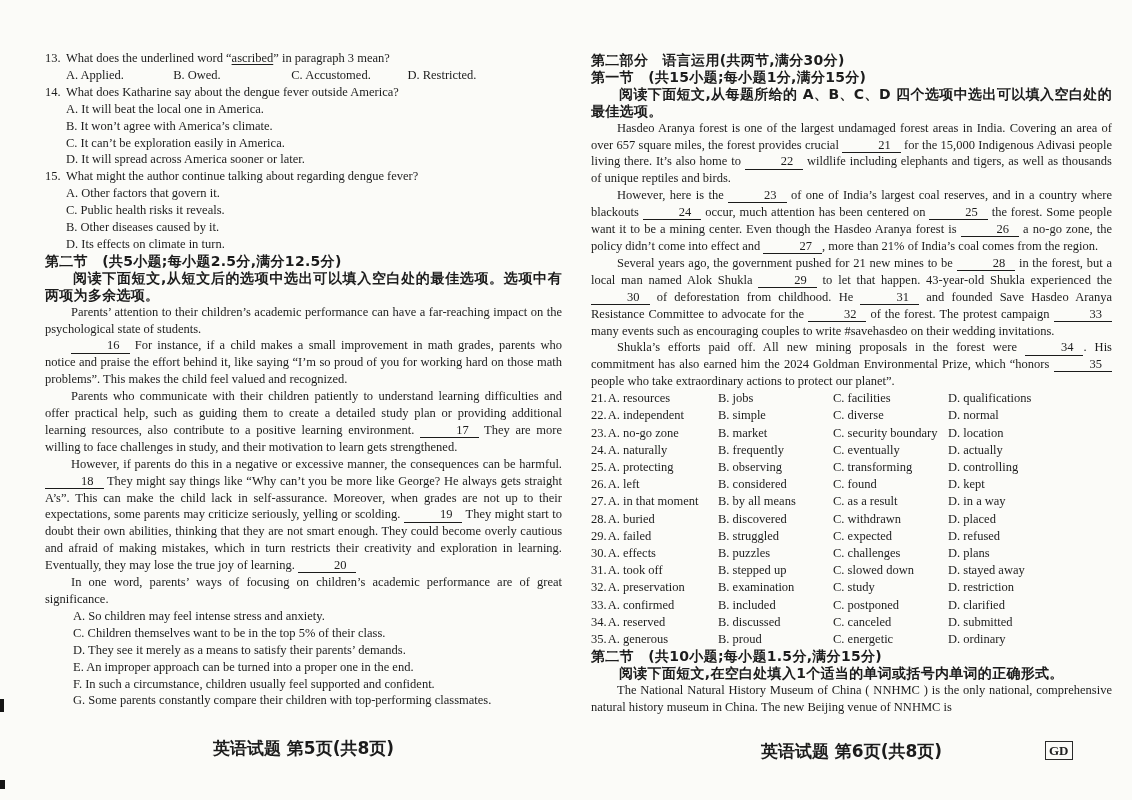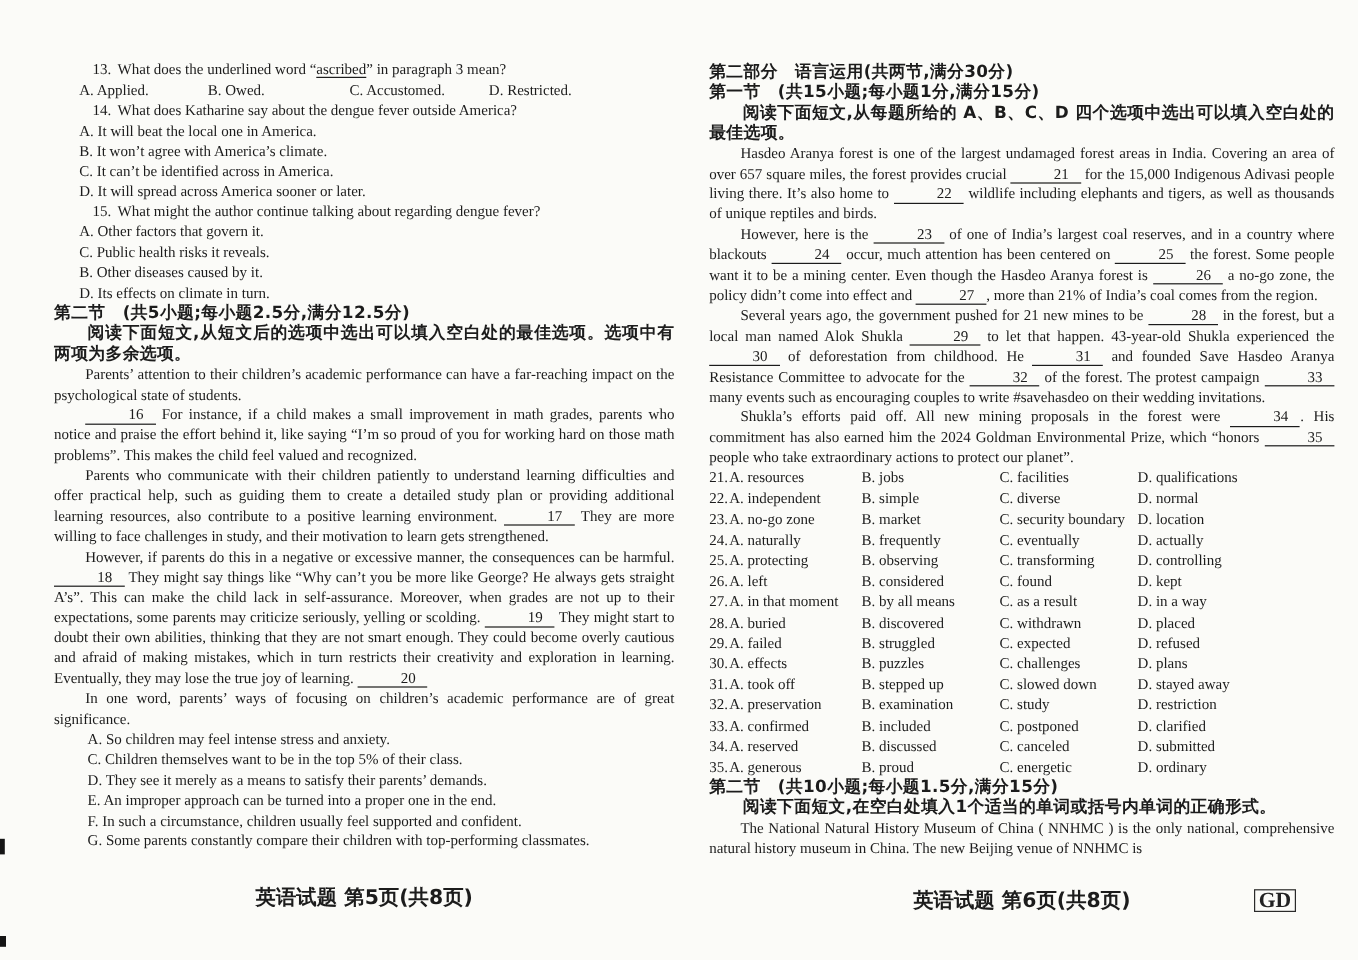--- a/index.html
+++ b/index.html
@@ -13,21 +13,21 @@
     font-size:12.5px; line-height:16.9px;
   }
   .col { position:absolute; text-align:justify; }
   .col-left  { left:45px;  top:50px; width:517px; }
   .col-right { left:591px; top:52px; width:521px; }
 
   .cn { font-family:"DejaVu Sans","Liberation Sans",sans-serif; font-weight:700; font-size:14px; letter-spacing:0.3px; }
   .cn-intro { text-indent:2em; }
 
   .qstem { display:flex; }
-  .qnum { flex:0 0 21px;margin-left:32px; }
+  .qnum { flex:0 0 21px; }
   .qtext { flex:1; }
   .opt-inline { padding-left:21px; white-space:nowrap; }
   .oA { display:inline-block; width:104px; }
   .oB { display:inline-block; width:115px; }
   .oC { display:inline-block; width:113px; }
   .opt-stack { padding-left:21px; }
 
   .para { text-indent:26px; }
   .choices { padding-left:28px; }
 
@@ -42,21 +42,21 @@
 
   .footer {
     position:absolute; text-align:center;
     font-family:"DejaVu Sans","Liberation Sans",sans-serif; font-weight:700; font-size:17px;
   }
   .footer-left  { left:45px;  top:740px; width:517px; }
   .footer-right { left:591px; top:743px; width:521px; }
   .corner-mark {
     position:absolute; left:1045px; top:741px;
     border:1.6px solid #2a2a2a; padding:0 3px;
-    font-family:"Liberation Serif",serif; font-weight:700; font-size:18px; line-height:17px;
+    font-family:"Liberation Serif",serif; font-weight:700; font-size:13px; line-height:17px;
     background:#fbfbf8; color:#222;
   }
   .edge-mark { position:absolute; background:#151515; }
   .edge-mark-1 { left:0; top:699px; width:4px; height:13px; }
   .edge-mark-2 { left:0; top:780px; width:5px; height:9px; }
 </style>
 </head>
 <body>
 
 <div class="scan">
@@ -77,21 +77,21 @@
     </div>
 
     <div class="qblock">
       <div class="qstem">
         <span class="qnum">14.</span>
         <span class="qtext">What does Katharine say about the dengue fever outside America?</span>
       </div>
       <div class="opt-stack">
         <div>A. It will beat the local one in America.</div>
         <div>B. It won’t agree with America’s climate.</div>
-        <div>C. It can’t be identified across in America.</div>
+        <div>C. It can’t be exploration easily in America.</div>
         <div>D. It will spread across America sooner or later.</div>
       </div>
     </div>
 
     <div class="qblock">
       <div class="qstem">
         <span class="qnum">15.</span>
         <span class="qtext">What might the author continue talking about regarding dengue fever?</span>
       </div>
       <div class="opt-stack">

